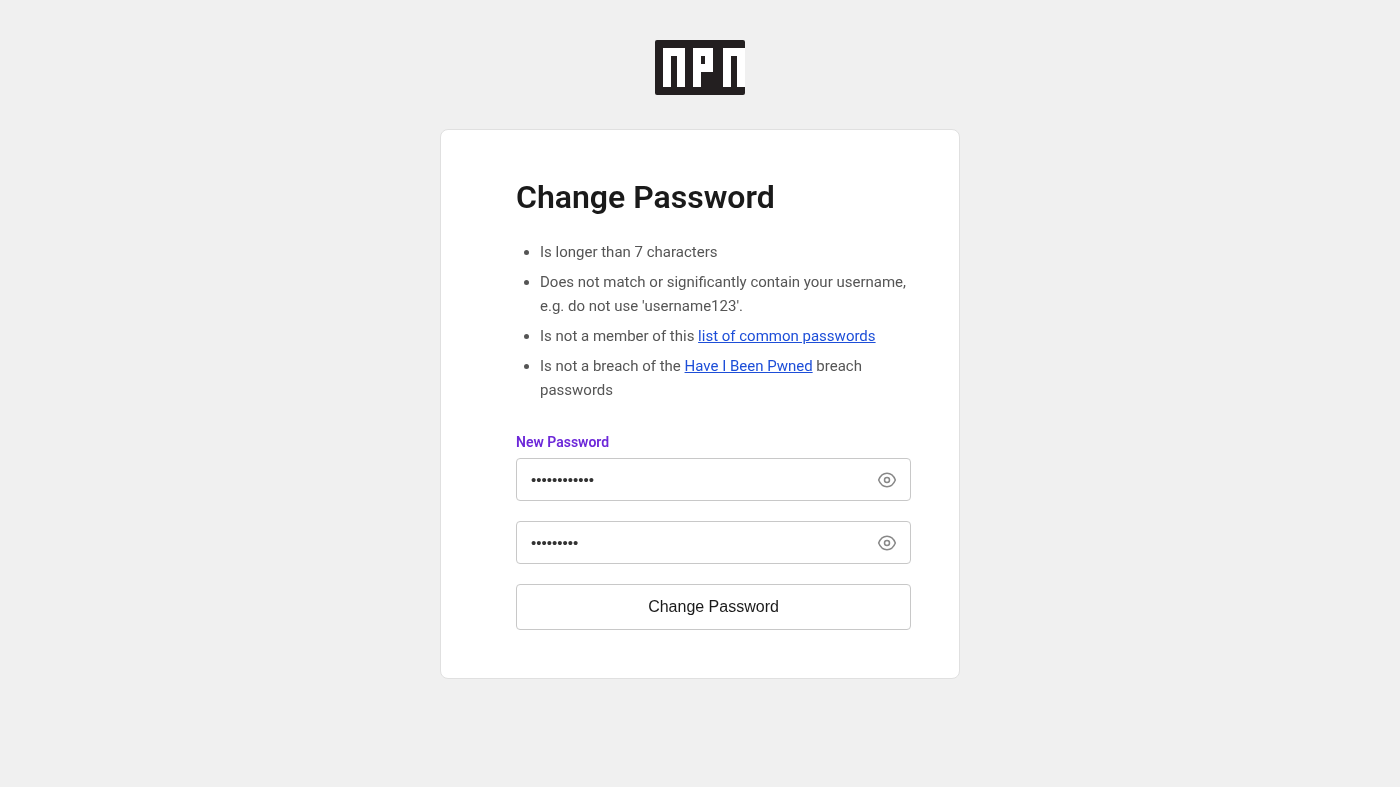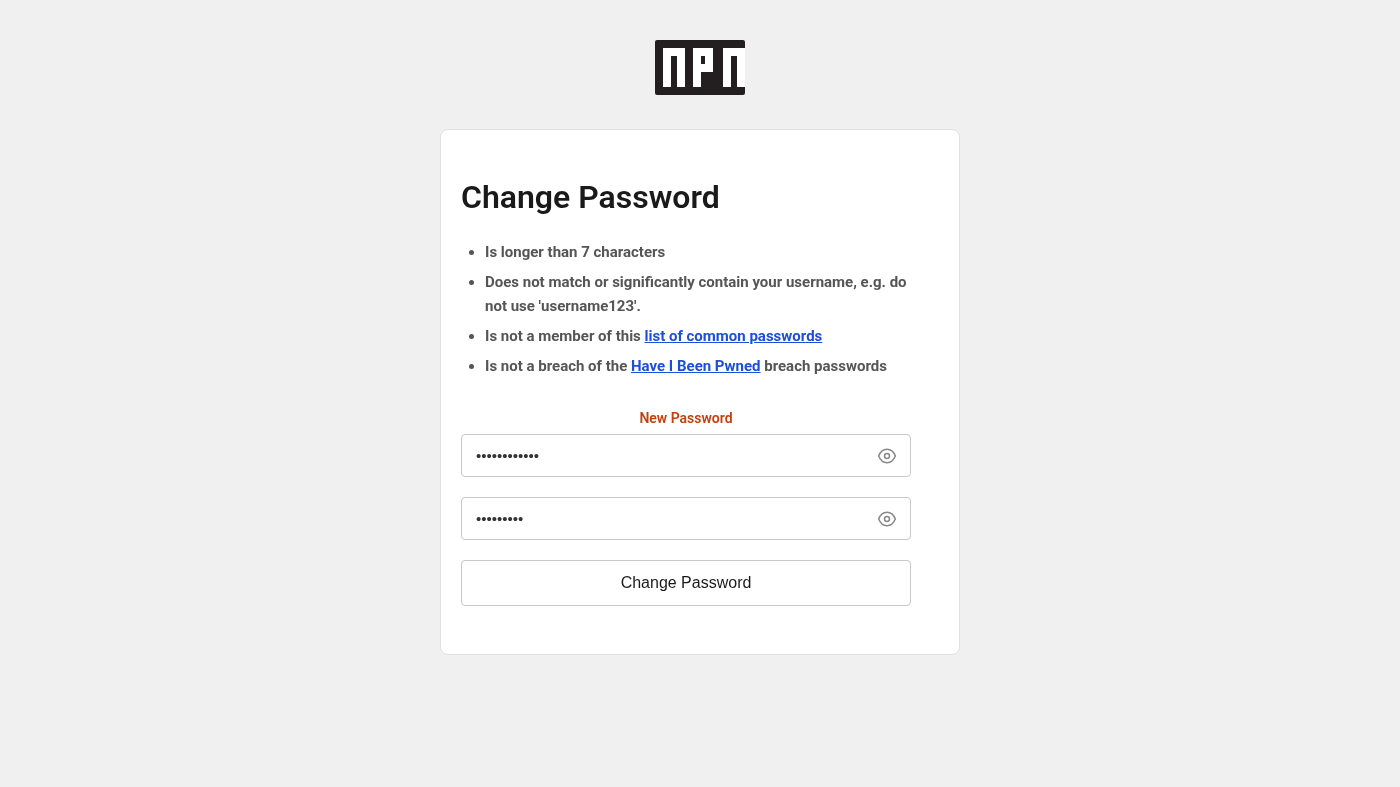--- a/index.html
+++ b/index.html
@@ -26,21 +26,21 @@
     
     .npm-logo-svg {
       width: 90px;
       height: 55px;
     }
 
     .card {
       background: #ffffff;
       border-radius: 8px;
       border: 1px solid #e0e0e0;
-      padding: 48px 48px 48px 20px;
+      padding: 48px 48px 48px 75px;
       width: 520px;
       max-width: 95vw;
     }
 
     .page-title {
       font-size: 32px;
       font-weight: 600;
       color: #1a1a1a;
       margin-bottom: 24px;
     }
@@ -61,35 +61,33 @@
       list-style: disc;
       padding-left: 24px;
       margin-bottom: 32px;
     }
 
     .requirements-list li {
       font-size: 15px;
       color: #555;
       line-height: 1.6;
       margin-bottom: 6px;
-      font-weight: bold;
     }
 
     .requirements-list li a {
       color: #1d4ed8;
       text-decoration: underline;
     }
 
     .field-label {
       font-size: 14px;
       font-weight: 600;
-      color: #c2410c;
+      color: #6d28d9;
       margin-bottom: 8px;
       display: block;
-      text-align: center;
     }
 
     .input-wrapper {
       position: relative;
       margin-bottom: 20px;
     }
 
     .password-input {
       width: 100%;
       padding: 12px 44px 12px 14px;

